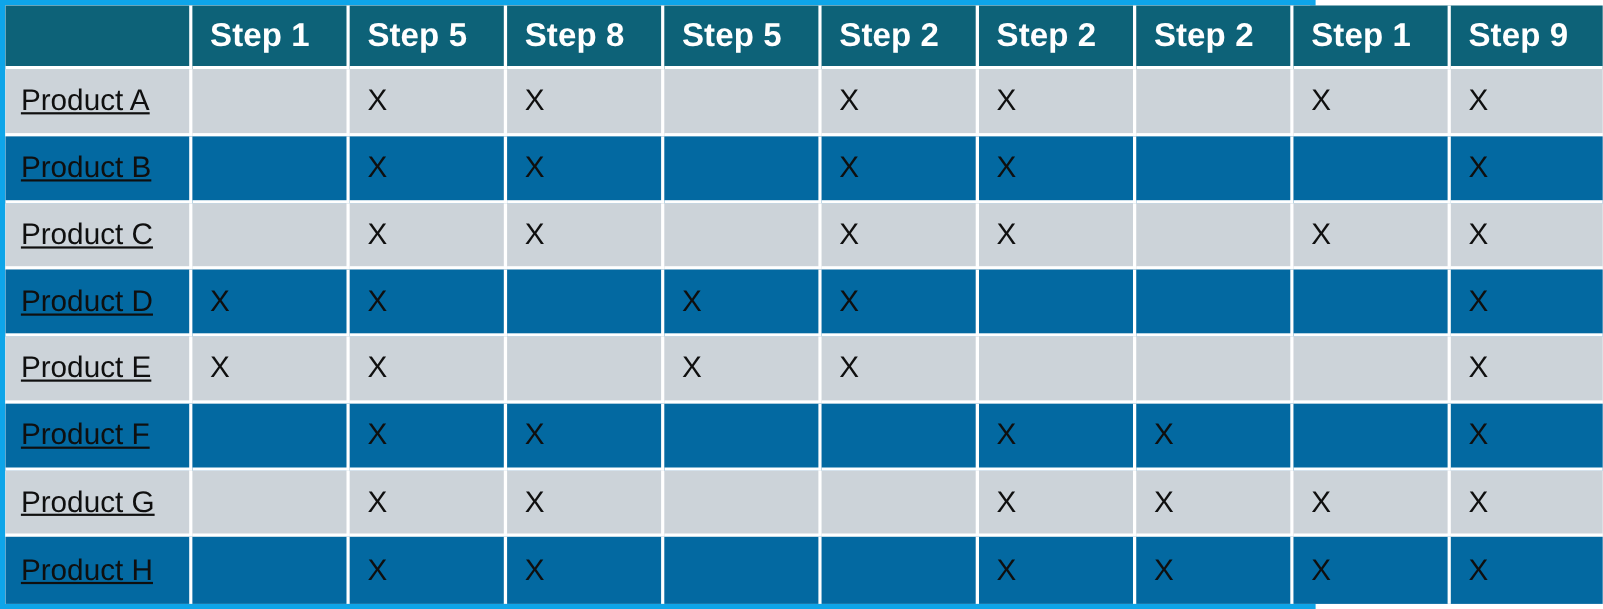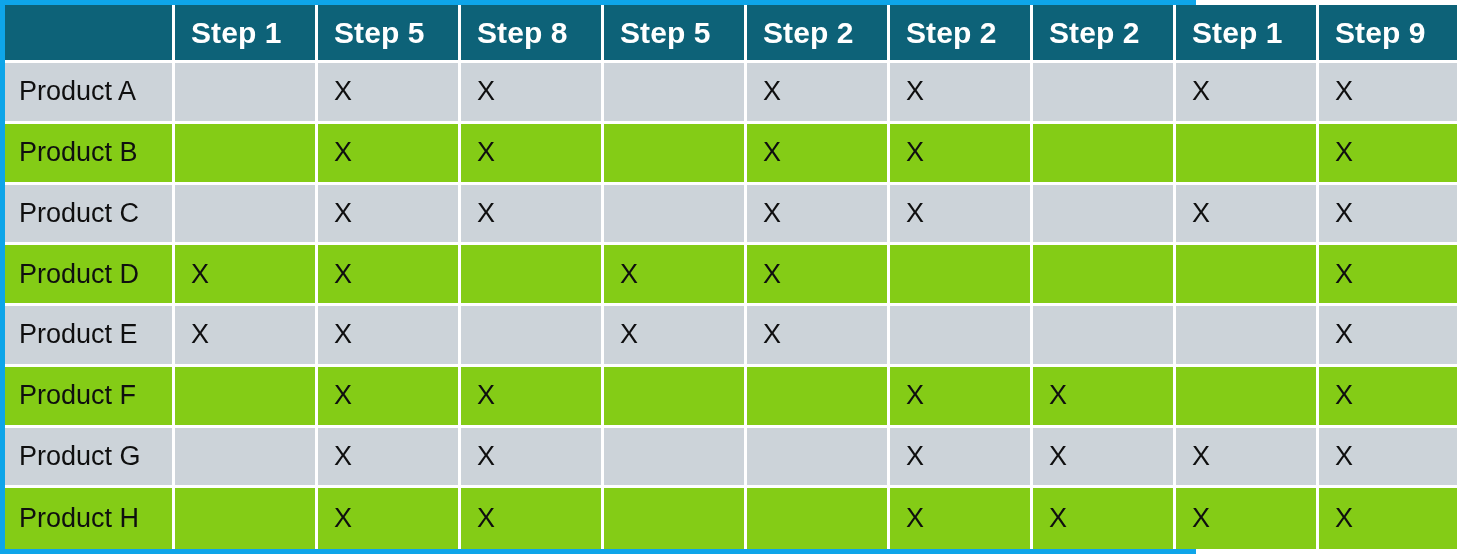--- a/index.html
+++ b/index.html
@@ -67,23 +67,23 @@
     padding: 0 0 0 16px;
     border-right: 3px solid #ffffff;
     border-bottom: 3px solid #ffffff;
     white-space: nowrap;
     overflow: hidden;
   }
   td.cell.last { border-right: none; }
   tbody tr.last-row td.cell { border-bottom: none; }
 
   tr.band-dark  td.cell { background: #ccd3d9; }
-  tr.band-light td.cell { background: #84cc16; }
-
-  td.rowlabel { padding-left: 14px; }
+  tr.band-light td.cell { background: #0369a1; }
+
+  td.rowlabel { padding-left: 14px; text-decoration: underline; }
   td.mark { font-size: 27px; }
 </style>
 </head>
 <body>
 
 <div id="matrix-wrap">
   <table class="matrix">
     <colgroup>
       <col class="c-label">
       <col class="c-step">

